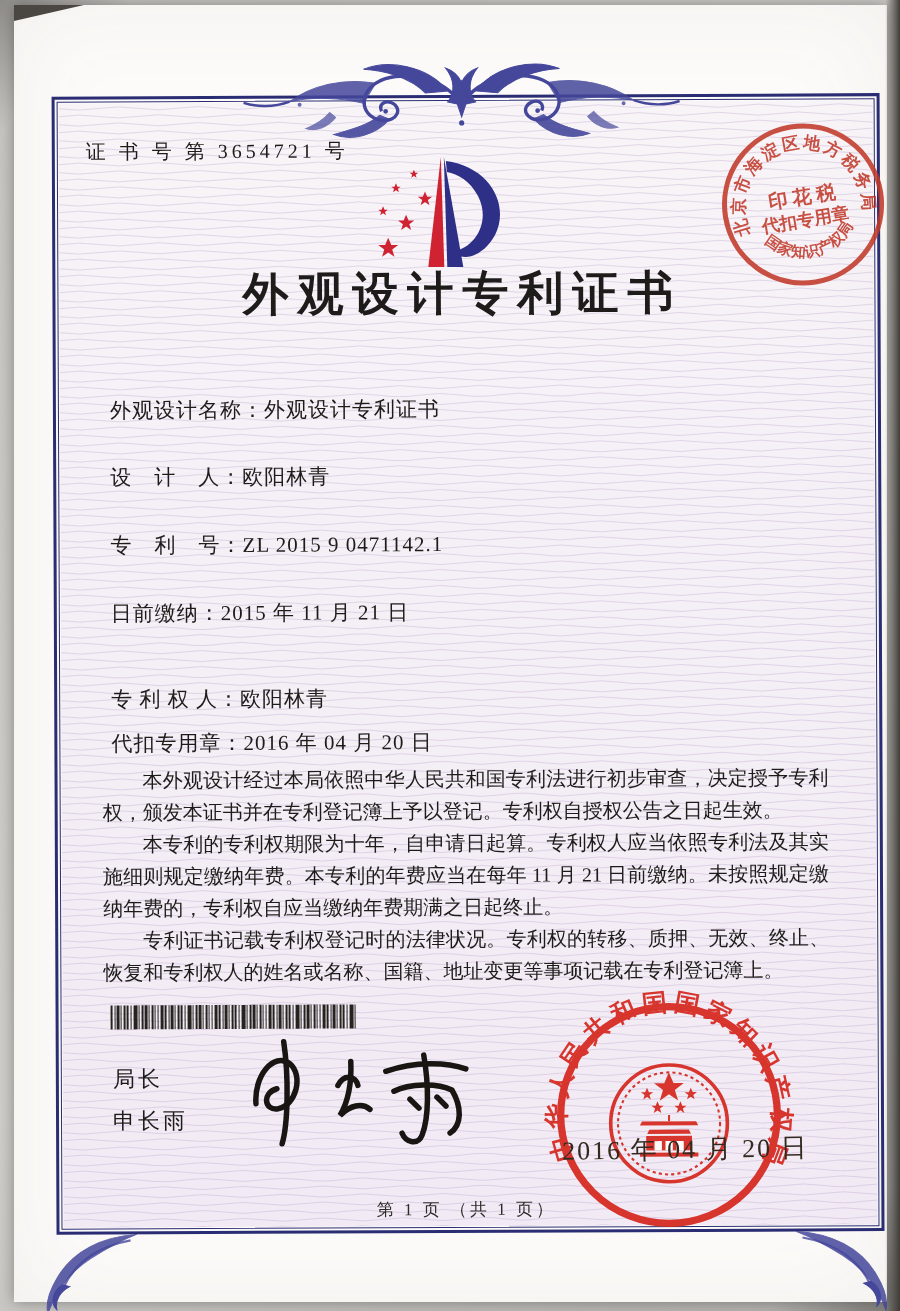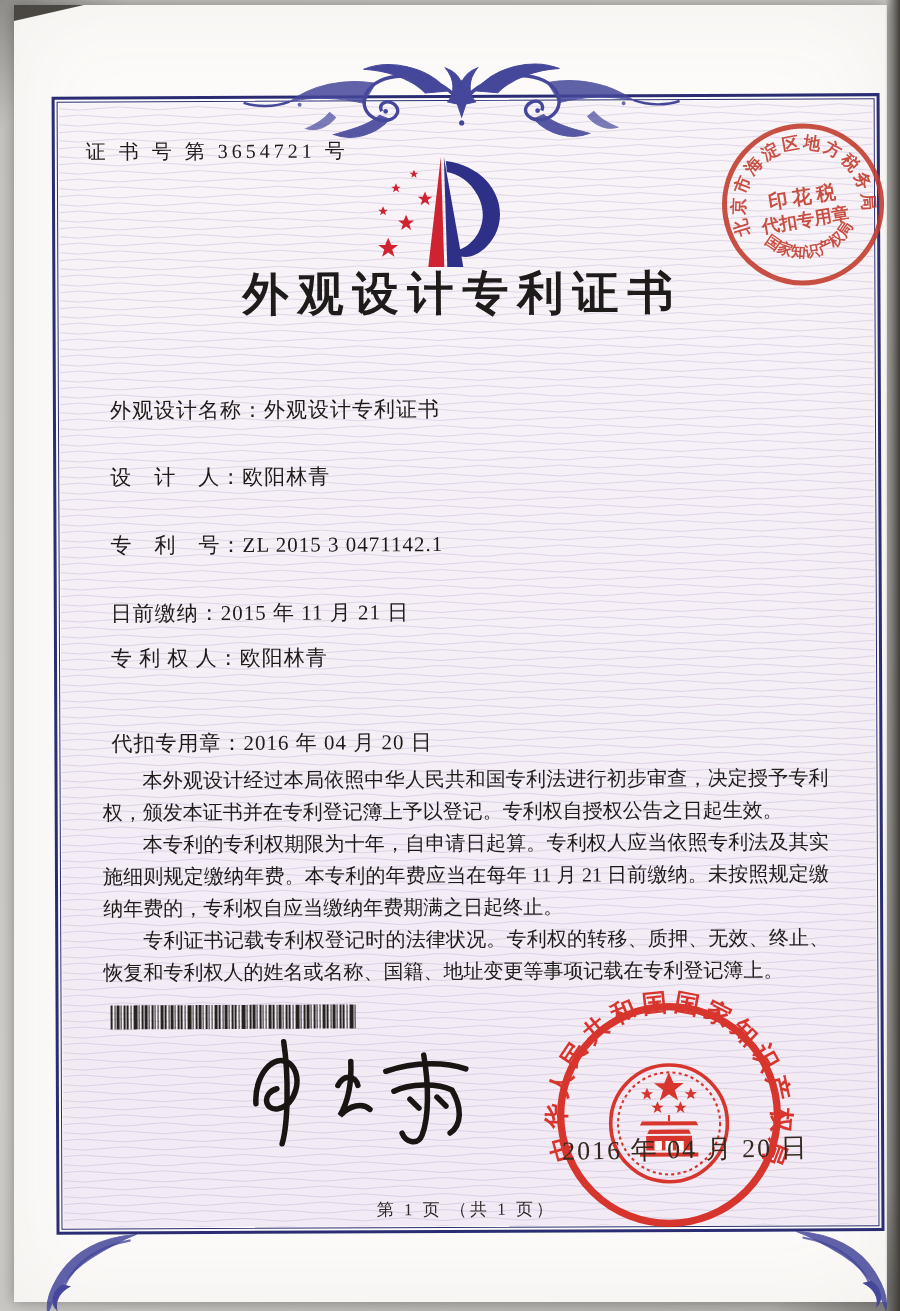--- a/index.html
+++ b/index.html
@@ -39,21 +39,21 @@
   .orn-top{position:absolute;left:228px;top:50px;width:444px;height:96px;z-index:3;}
   .orn-bl{position:absolute;left:16px;top:1222px;width:110px;height:86px;z-index:3;}
   .orn-br{position:absolute;left:774px;top:1222px;width:110px;height:86px;z-index:3;transform:scaleX(-1);}
   
   .certno{position:absolute;left:74px;top:132px;font-size:20px;letter-spacing:4px;z-index:2;}
   .logo{position:absolute;left:356px;top:148px;width:152px;height:120px;z-index:2;}
   .title{position:absolute;left:0;top:258px;width:900px;text-align:center;
     font-size:46px;font-weight:bold;letter-spacing:9px;z-index:2;}
   .fields{position:absolute;left:97px;top:0;z-index:2;}
   .field{position:absolute;left:0;white-space:nowrap;font-size:21px;letter-spacing:1px;}
-  .f0{top:390px}.f1{top:457px}.f2{top:525px}.f3{top:593px}.f4{top:638px}.f5{top:723px}
+  .f0{top:390px}.f1{top:457px}.f2{top:525px}.f3{top:593px}.f4{top:679px}.f5{top:723px}
   .paras{position:absolute;left:88px;top:758px;width:726px;z-index:2;
     font-size:20px;line-height:32px;text-align:justify;}
   .paras p{text-indent:2em;margin:0;}
   .barcode{position:absolute;left:95px;top:999px;width:248px;height:24px;z-index:2;
     display:flex;align-items:stretch;}
   .barcode span{display:block;height:100%;background:#26231f;}
   .officer{position:absolute;left:97px;top:1058px;z-index:2;
     font-family:"Liberation Sans","DejaVu Sans",sans-serif;font-size:22px;letter-spacing:3px;}
   .officer div{margin-bottom:12px;}
   .signature{position:absolute;left:218px;top:1030px;width:250px;height:115px;z-index:3;}
@@ -287,21 +287,21 @@
       <text font-size="13" fill="var(--stamp_red)" font-weight="bold">
         <textPath href="#stampArcBottom" startOffset="2">国家知识产权局</textPath>
       </text>
     </svg>
 
     <div class="title">外观设计专利证书</div>
 
     <div class="fields">
       <div class="field f0"><span>外观设计名称：</span><span>外观设计专利证书</span></div>
       <div class="field f1"><span>设　计　人：</span><span>欧阳林青</span></div>
-      <div class="field f2"><span>专　利　号：</span><span>ZL 2015 3 0471142.1</span></div>
+      <div class="field f2"><span>专　利　号：</span><span>ZL 2015 9 0471142.1</span></div>
       <div class="field f3"><span>日前缴纳：</span><span>2015 年 11 月 21 日</span></div>
       <div class="field f4"><span>专 利 权 人：</span><span>欧阳林青</span></div>
       <div class="field f5"><span>代扣专用章：</span><span>2016 年 04 月 20 日</span></div>
     </div>
 
     <div class="paras">
       <p>本外观设计经过本局依照中华人民共和国专利法进行初步审查，决定授予专利权，颁发本证书并在专利登记簿上予以登记。专利权自授权公告之日起生效。</p>
       <p>本专利的专利权期限为十年，自申请日起算。专利权人应当依照专利法及其实施细则规定缴纳年费。本专利的年费应当在每年 11 月 21 日前缴纳。未按照规定缴纳年费的，专利权自应当缴纳年费期满之日起终止。</p>
       <p>专利证书记载专利权登记时的法律状况。专利权的转移、质押、无效、终止、恢复和专利权人的姓名或名称、国籍、地址变更等事项记载在专利登记簿上。</p>
     </div>
@@ -375,20 +375,24 @@
         <span style="width:1px;margin-right:1px"></span>
         <span style="width:3px;margin-right:1px"></span>
         <span style="width:1px;margin-right:2px"></span>
         <span style="width:2px;margin-right:1px"></span>
         <span style="width:2px;margin-right:2px"></span>
         <span style="width:1px;margin-right:2px"></span>
         <span style="width:4px;margin-right:1px"></span>
         <span style="width:1px;margin-right:2px"></span>
       </div>
 
+    <div class="officer">
+      <div>局长</div>
+      <div>申长雨</div>
+    </div>
 
     <svg class="signature" viewBox="0 0 250 115">
       <g fill="none" stroke="#181512" stroke-width="5.5" stroke-linecap="round">
         <path d="M22,68 C20,40 40,16 56,28 C70,40 62,70 44,73 C30,75 28,57 43,53"></path>
         <path d="M50,6 C55,40 54,88 48,108"></path>
         <path d="M104,50 C110,38 122,40 124,50"></path>
         <path d="M117,26 C118,52 112,70 106,80 C116,70 128,67 136,74"></path>
         <path d="M152,36 C182,26 212,27 232,34"></path>
         <path d="M190,20 C195,50 195,82 188,100 C184,110 172,108 168,98"></path>
         <path d="M160,56 C176,48 204,48 218,55 C228,72 228,90 216,98"></path>

